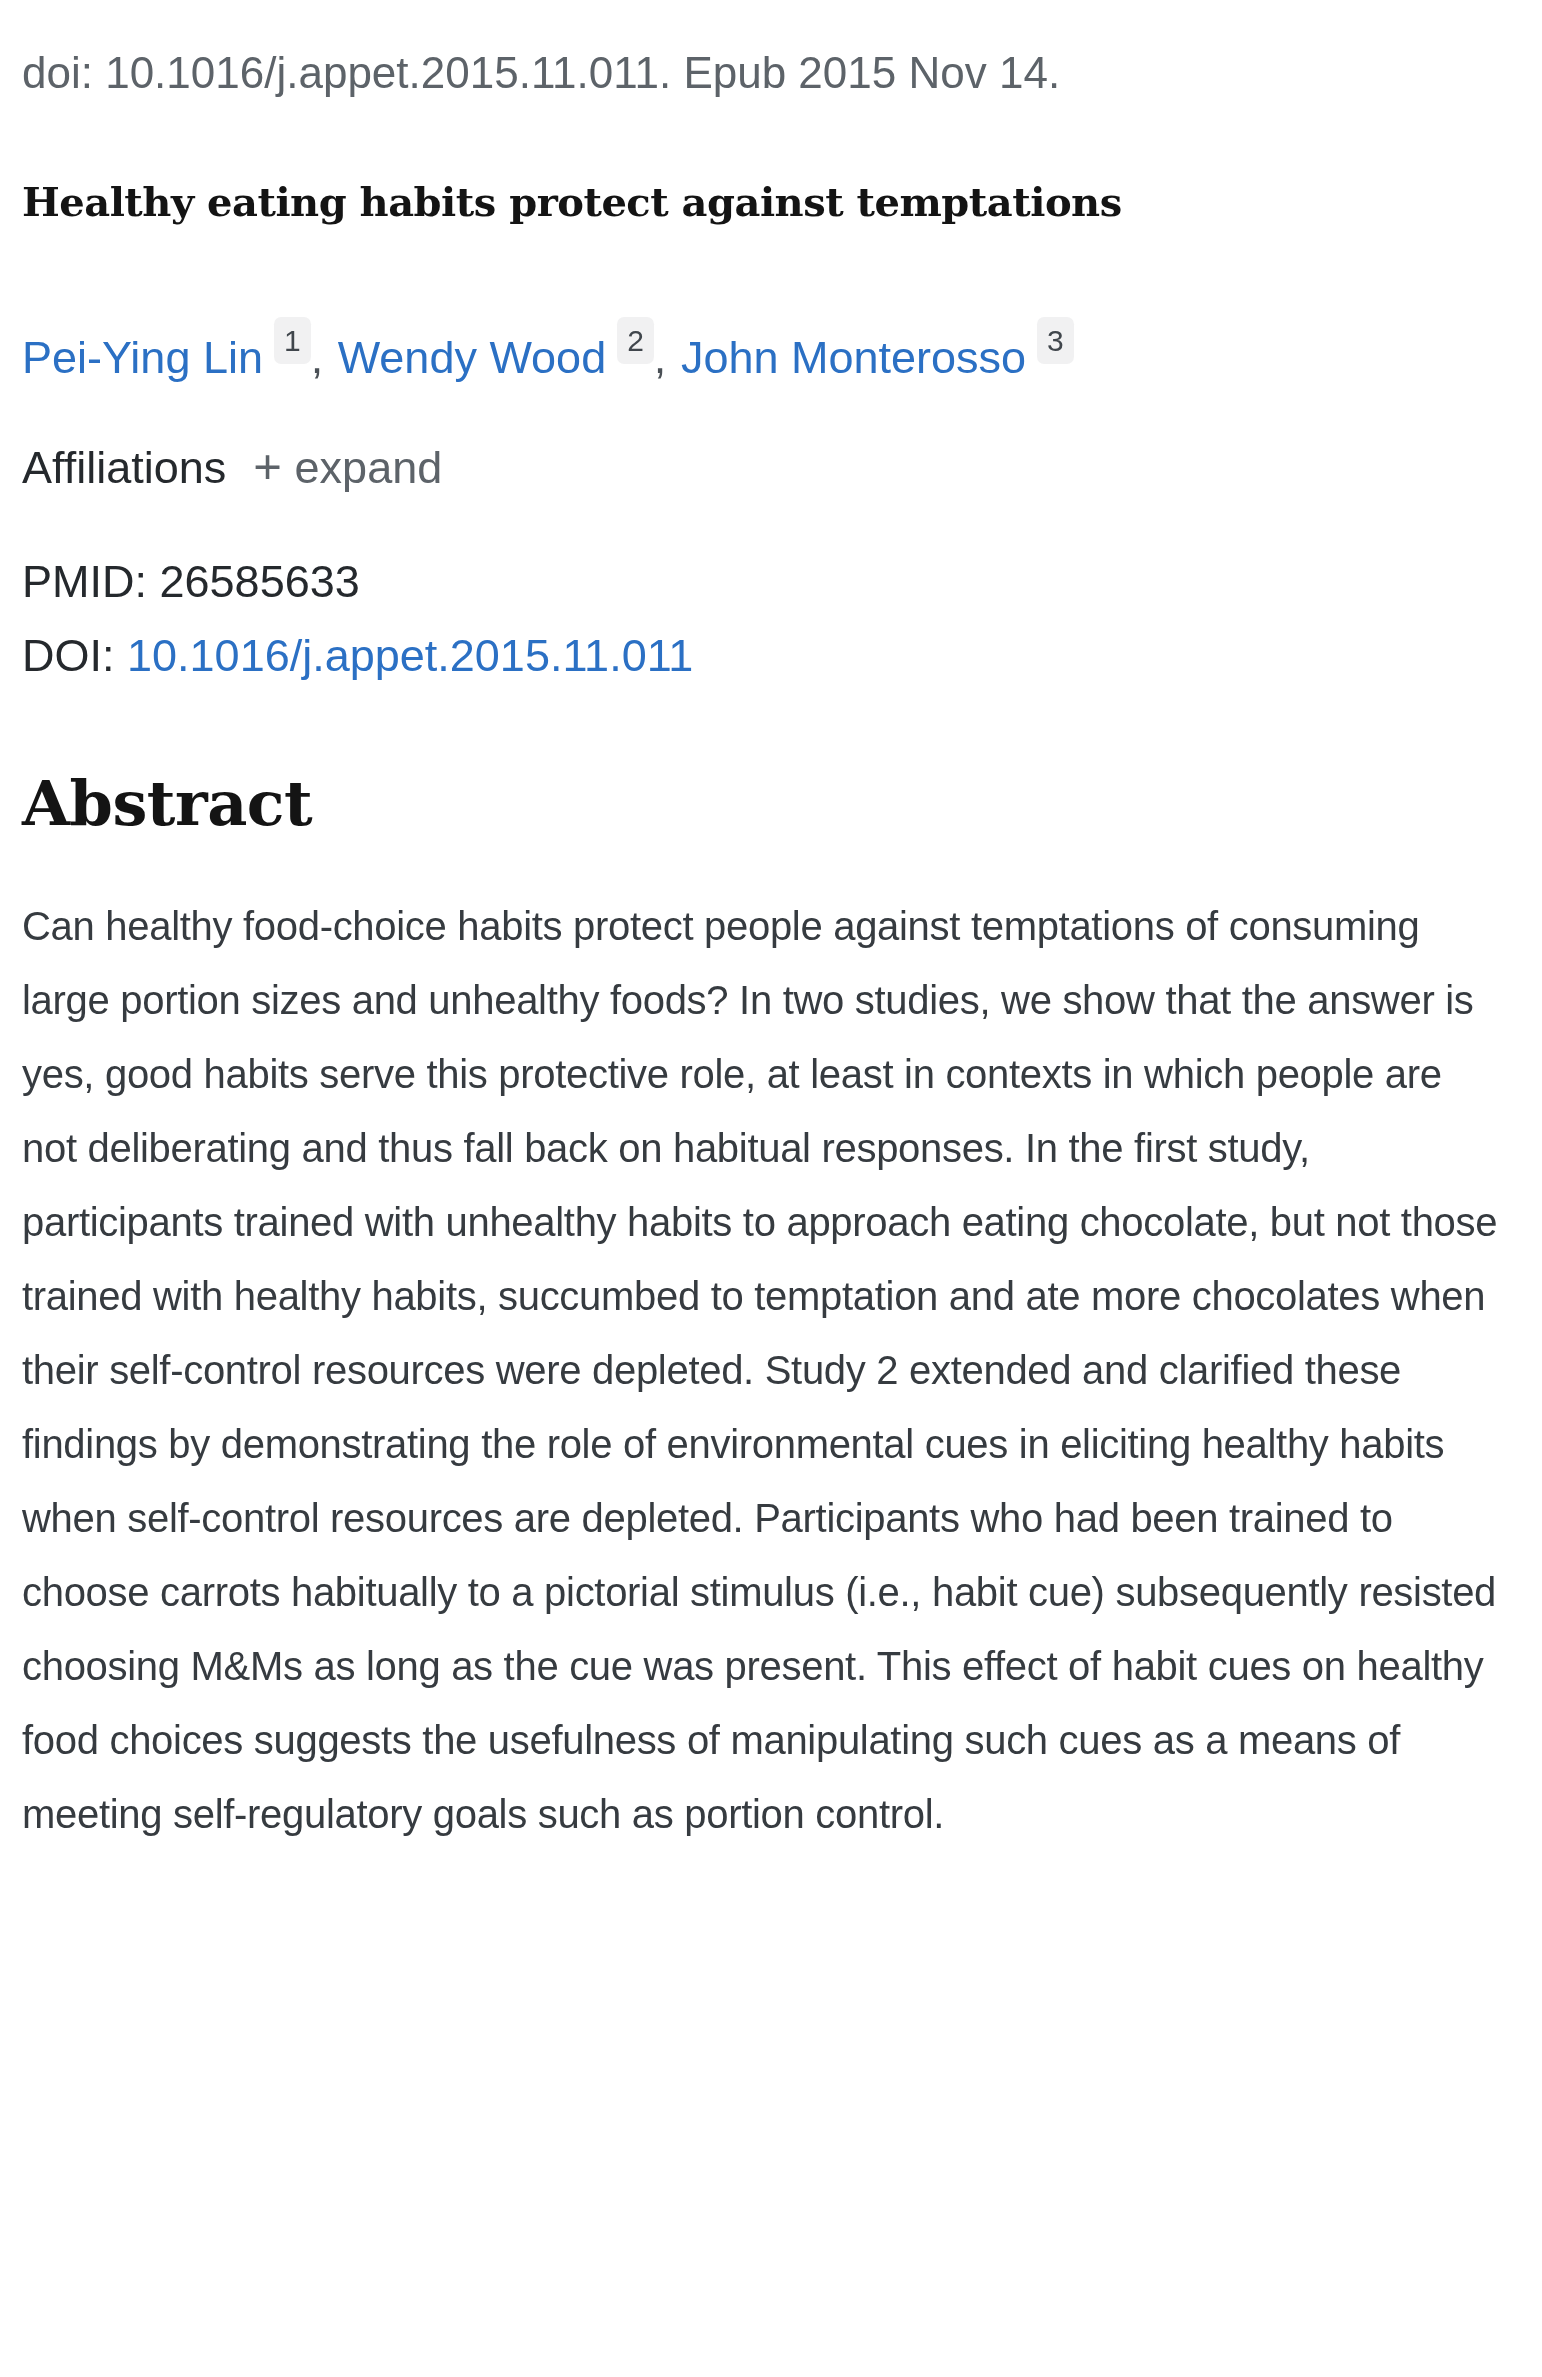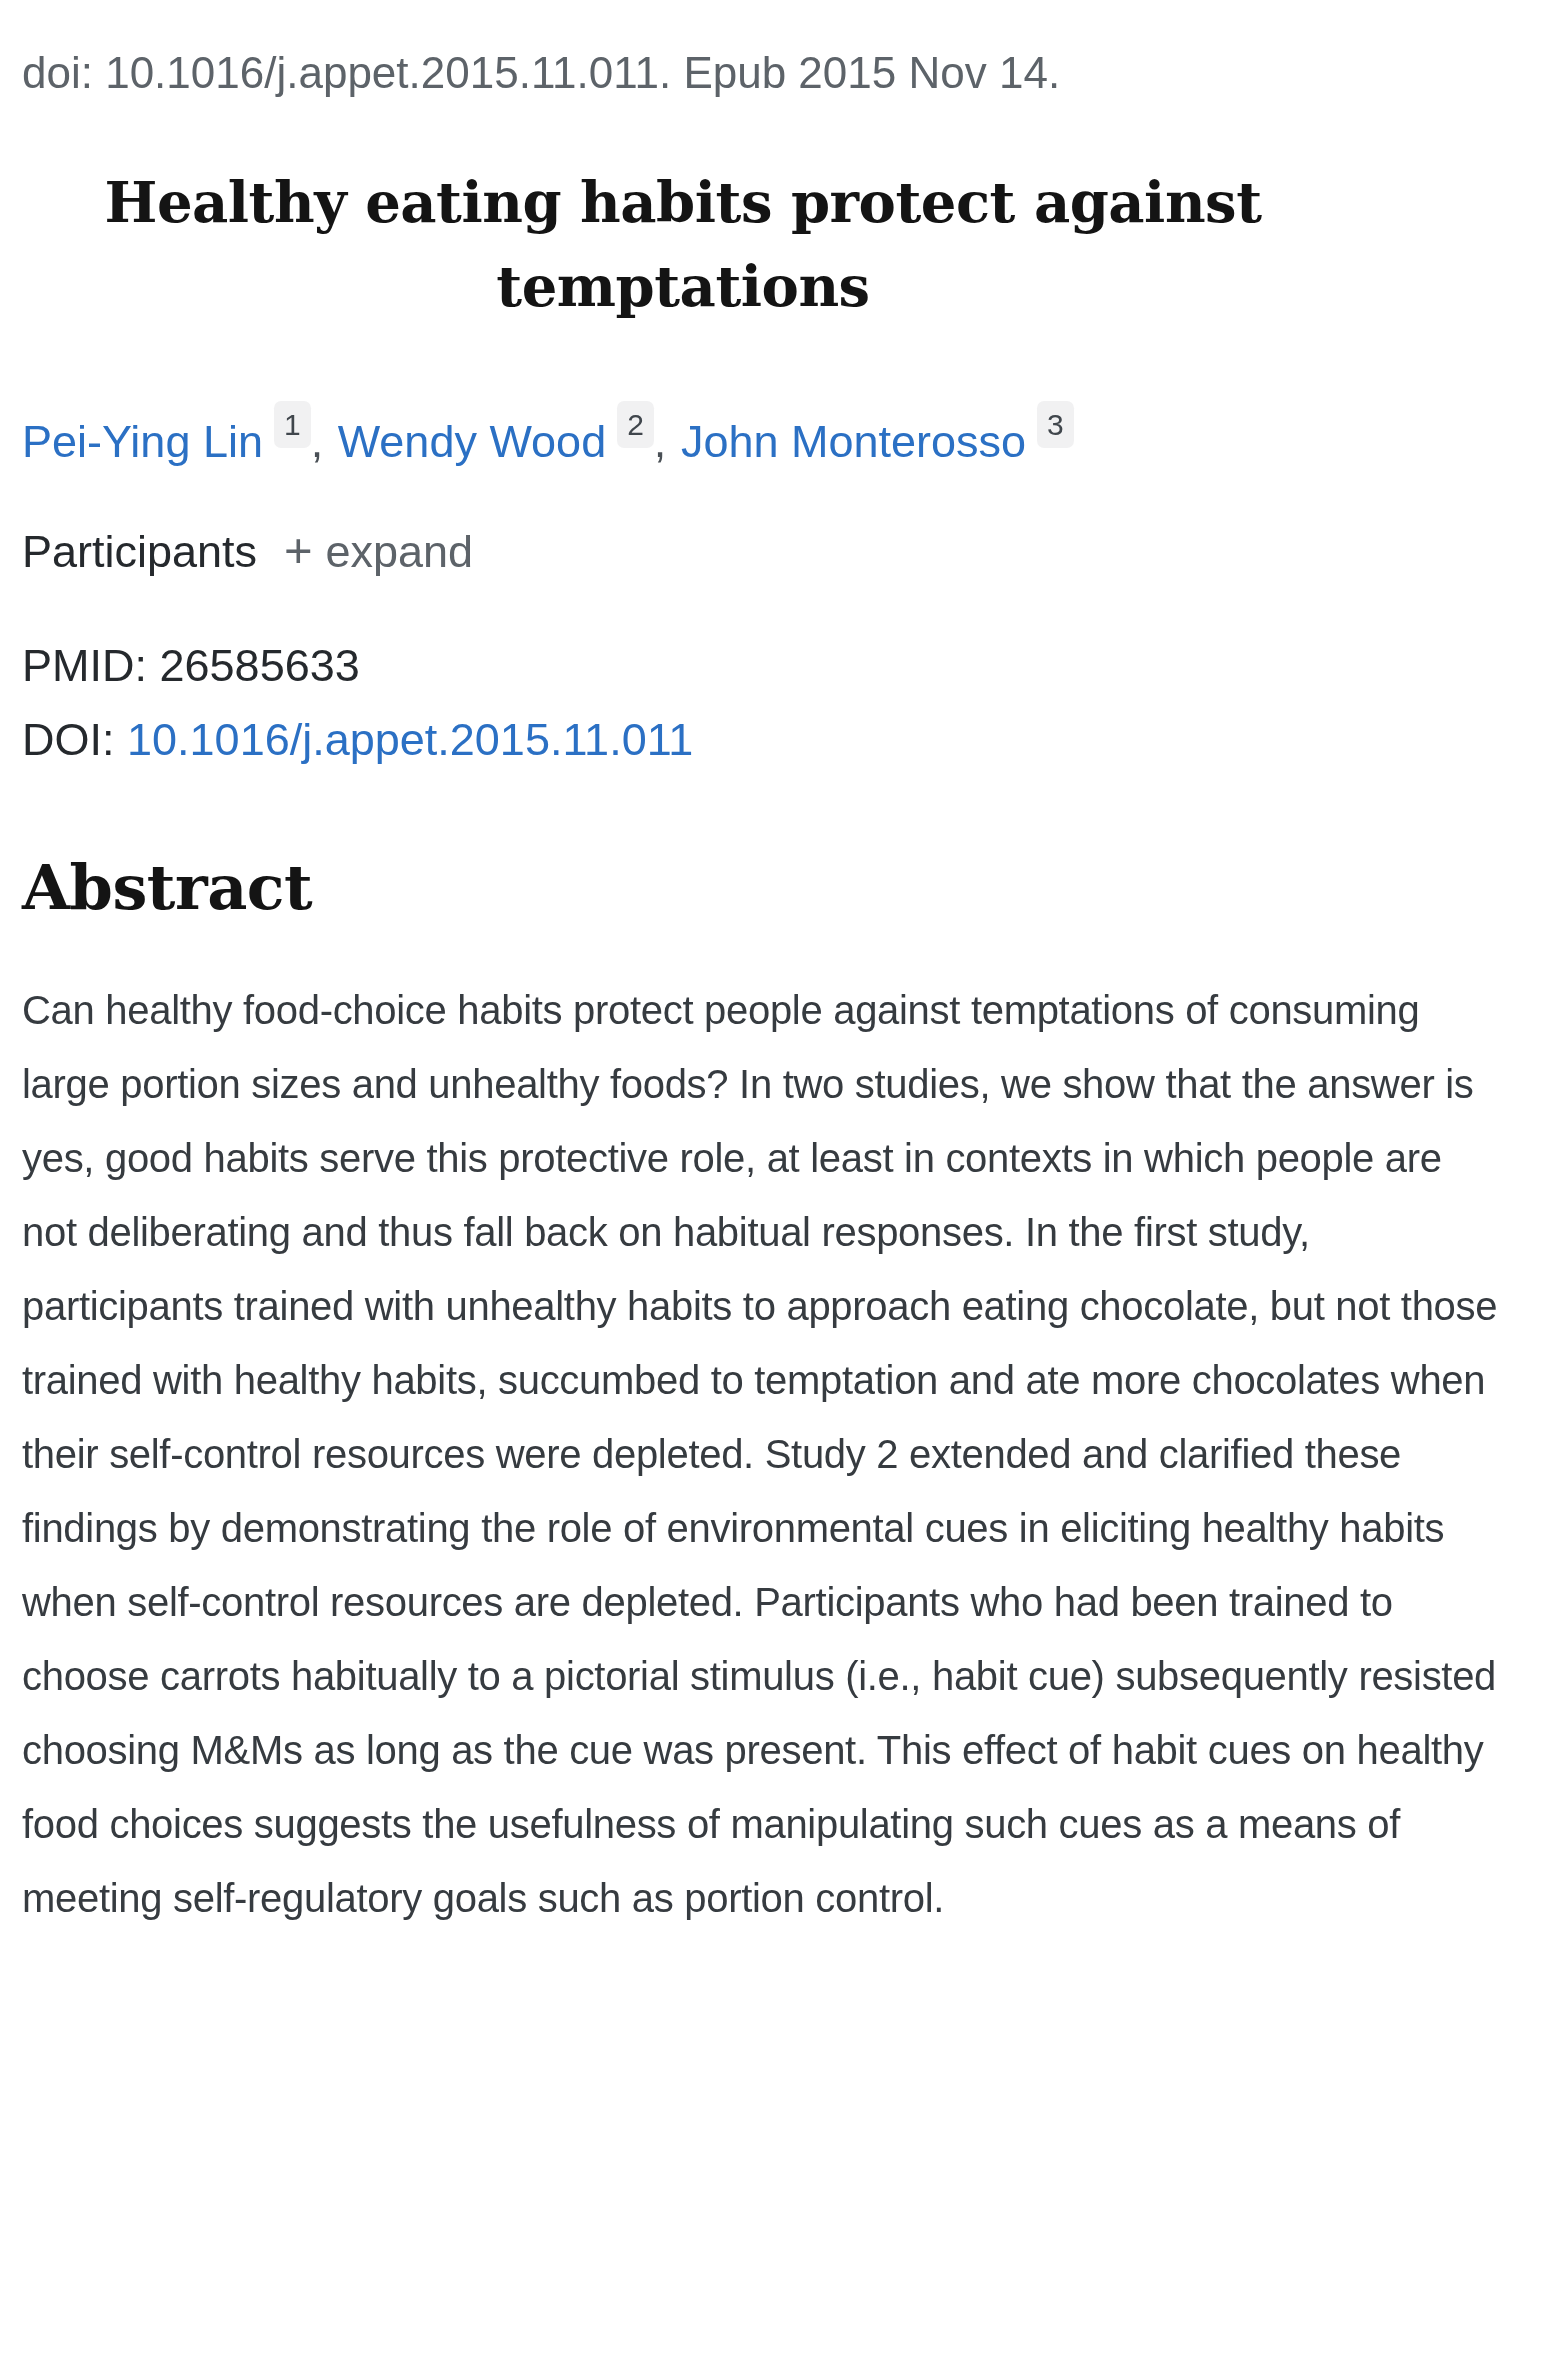--- a/index.html
+++ b/index.html
@@ -27,27 +27,26 @@
   .citation-line1 { display: flex; align-items: center; }
   .chev { display: inline-flex; align-items: center; margin: 0 14.5px 0 5.4px; }
   .chev svg { width: 27px; height: 42px; display: block; }
   a.link { color: var(--link-blue); text-decoration: none; cursor: pointer; }
   .citation-line2 { margin-top: 1.8px; }
 
   
   h1.title {
     font-family: "DejaVu Serif", "Liberation Serif", serif;
     font-weight: 700;
-    font-size: 56px;
+    font-size: 40px;
     line-height: 84px;
     color: var(--title-black);
     margin: 56px 0 0 0;
     max-width: 1322px;
     letter-spacing: -0.5px;
-    text-align: center;
   }
 
   
   .authors { margin-top: 88px; font-size: 45px; color: var(--body-text); }
   .author-link { color: var(--link-blue); text-decoration: none; cursor: pointer; }
   .badge {
     display: inline-block;
     font-size: 30px;
     line-height: 47px;
     background: var(--badge-bg);
@@ -101,21 +100,21 @@
     <div class="citation-line2">doi: 10.1016/j.appet.2015.11.011. Epub 2015 Nov 14.</div>
   </header>
 
   <h1 class="title">Healthy eating habits protect against temptations</h1>
 
   <div class="authors">
     <span><a class="author-link">Pei-Ying Lin</a><span class="badge">1</span><span class="comma">,</span></span><span><a class="author-link">Wendy Wood</a><span class="badge">2</span><span class="comma">,</span></span><span><a class="author-link">John Monterosso</a><span class="badge">3</span></span>
   </div>
 
   <div class="affiliations">
-    <span>Participants</span>
+    <span>Affiliations</span>
     <button class="expand-btn">
       <span class="plus-glyph">+</span>
       <span>expand</span>
     </button>
   </div>
 
   <div class="ids">
     <div class="id-line">
       <span>PMID:</span>
       <span>26585633</span>

